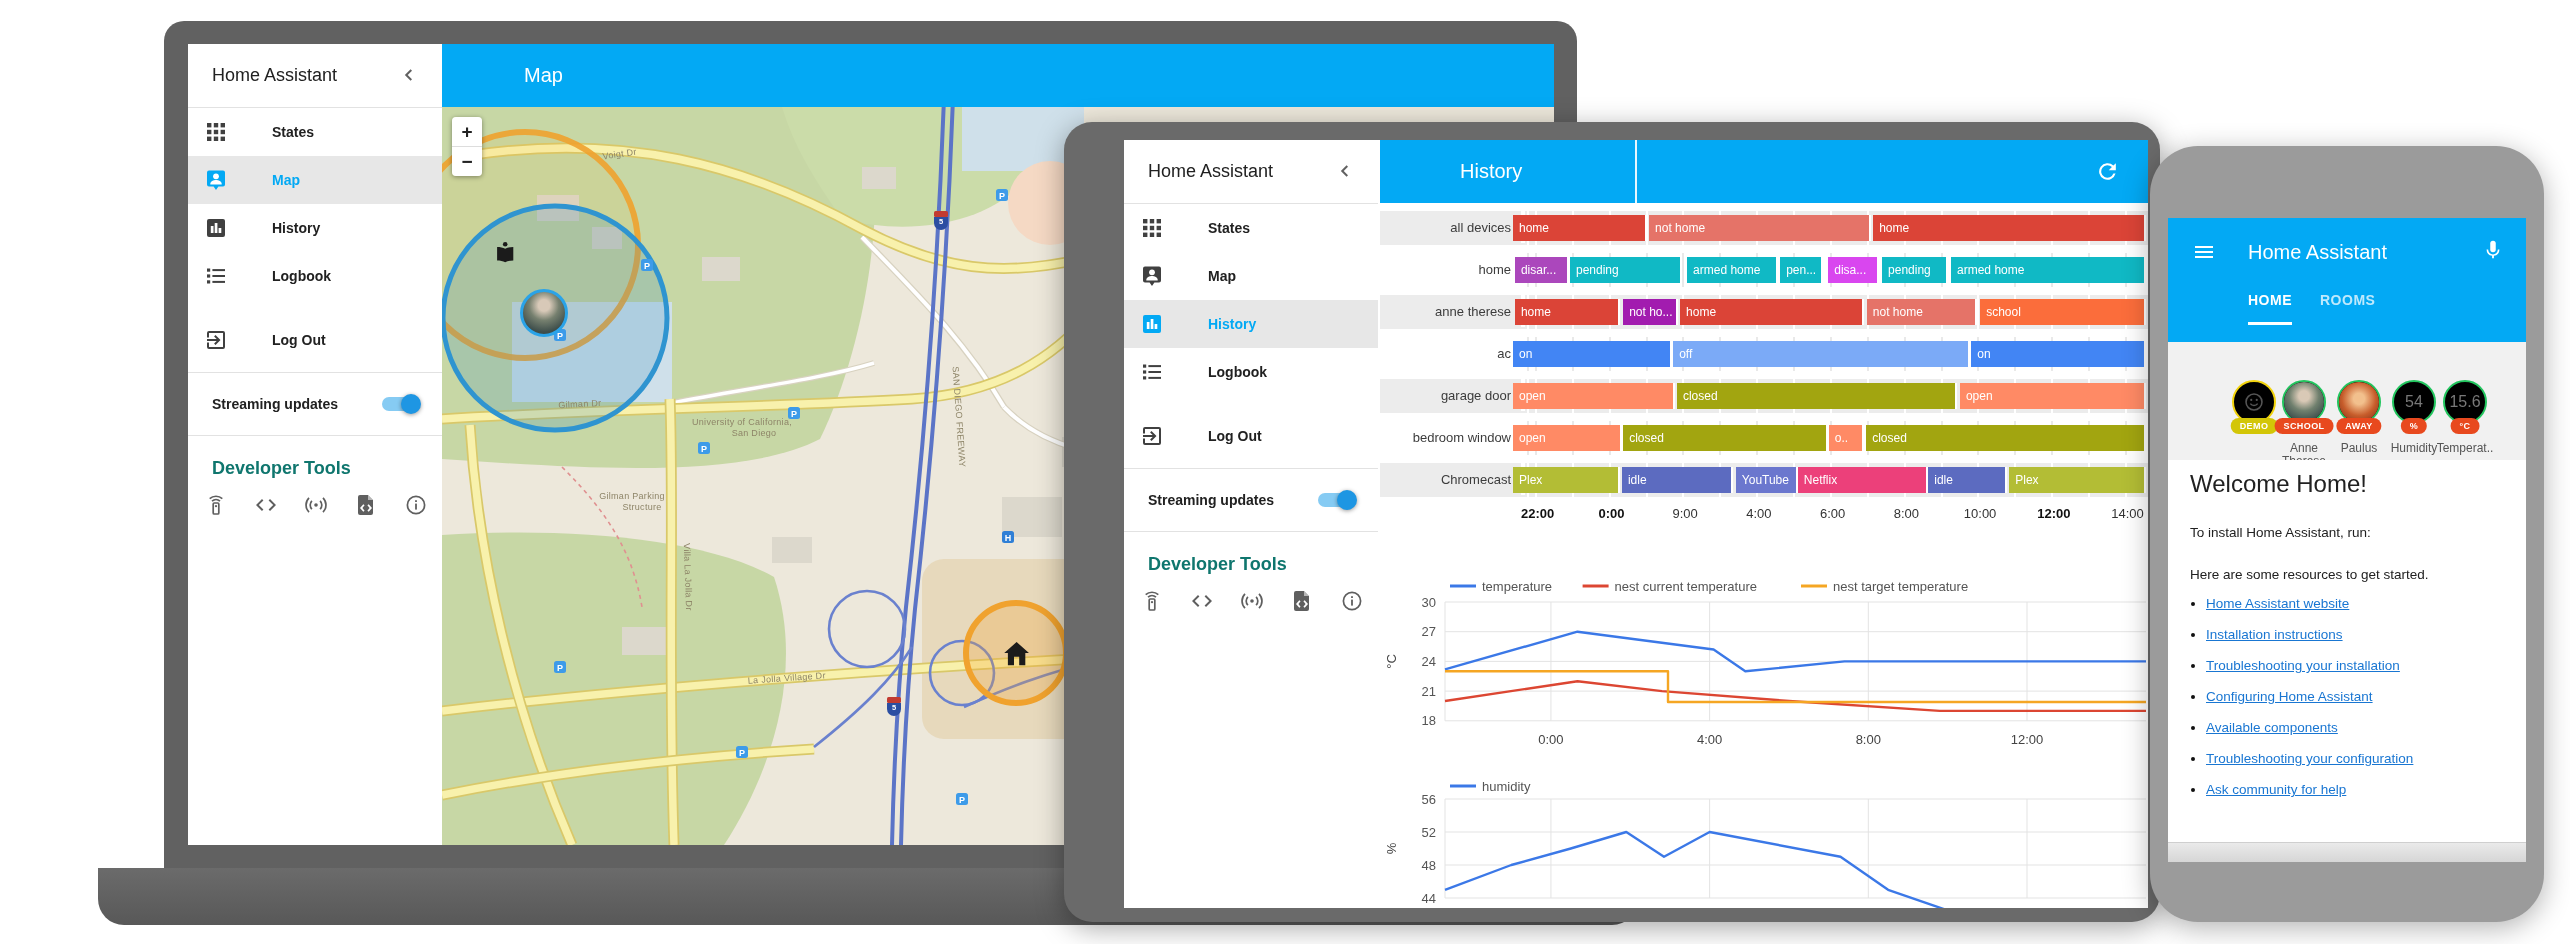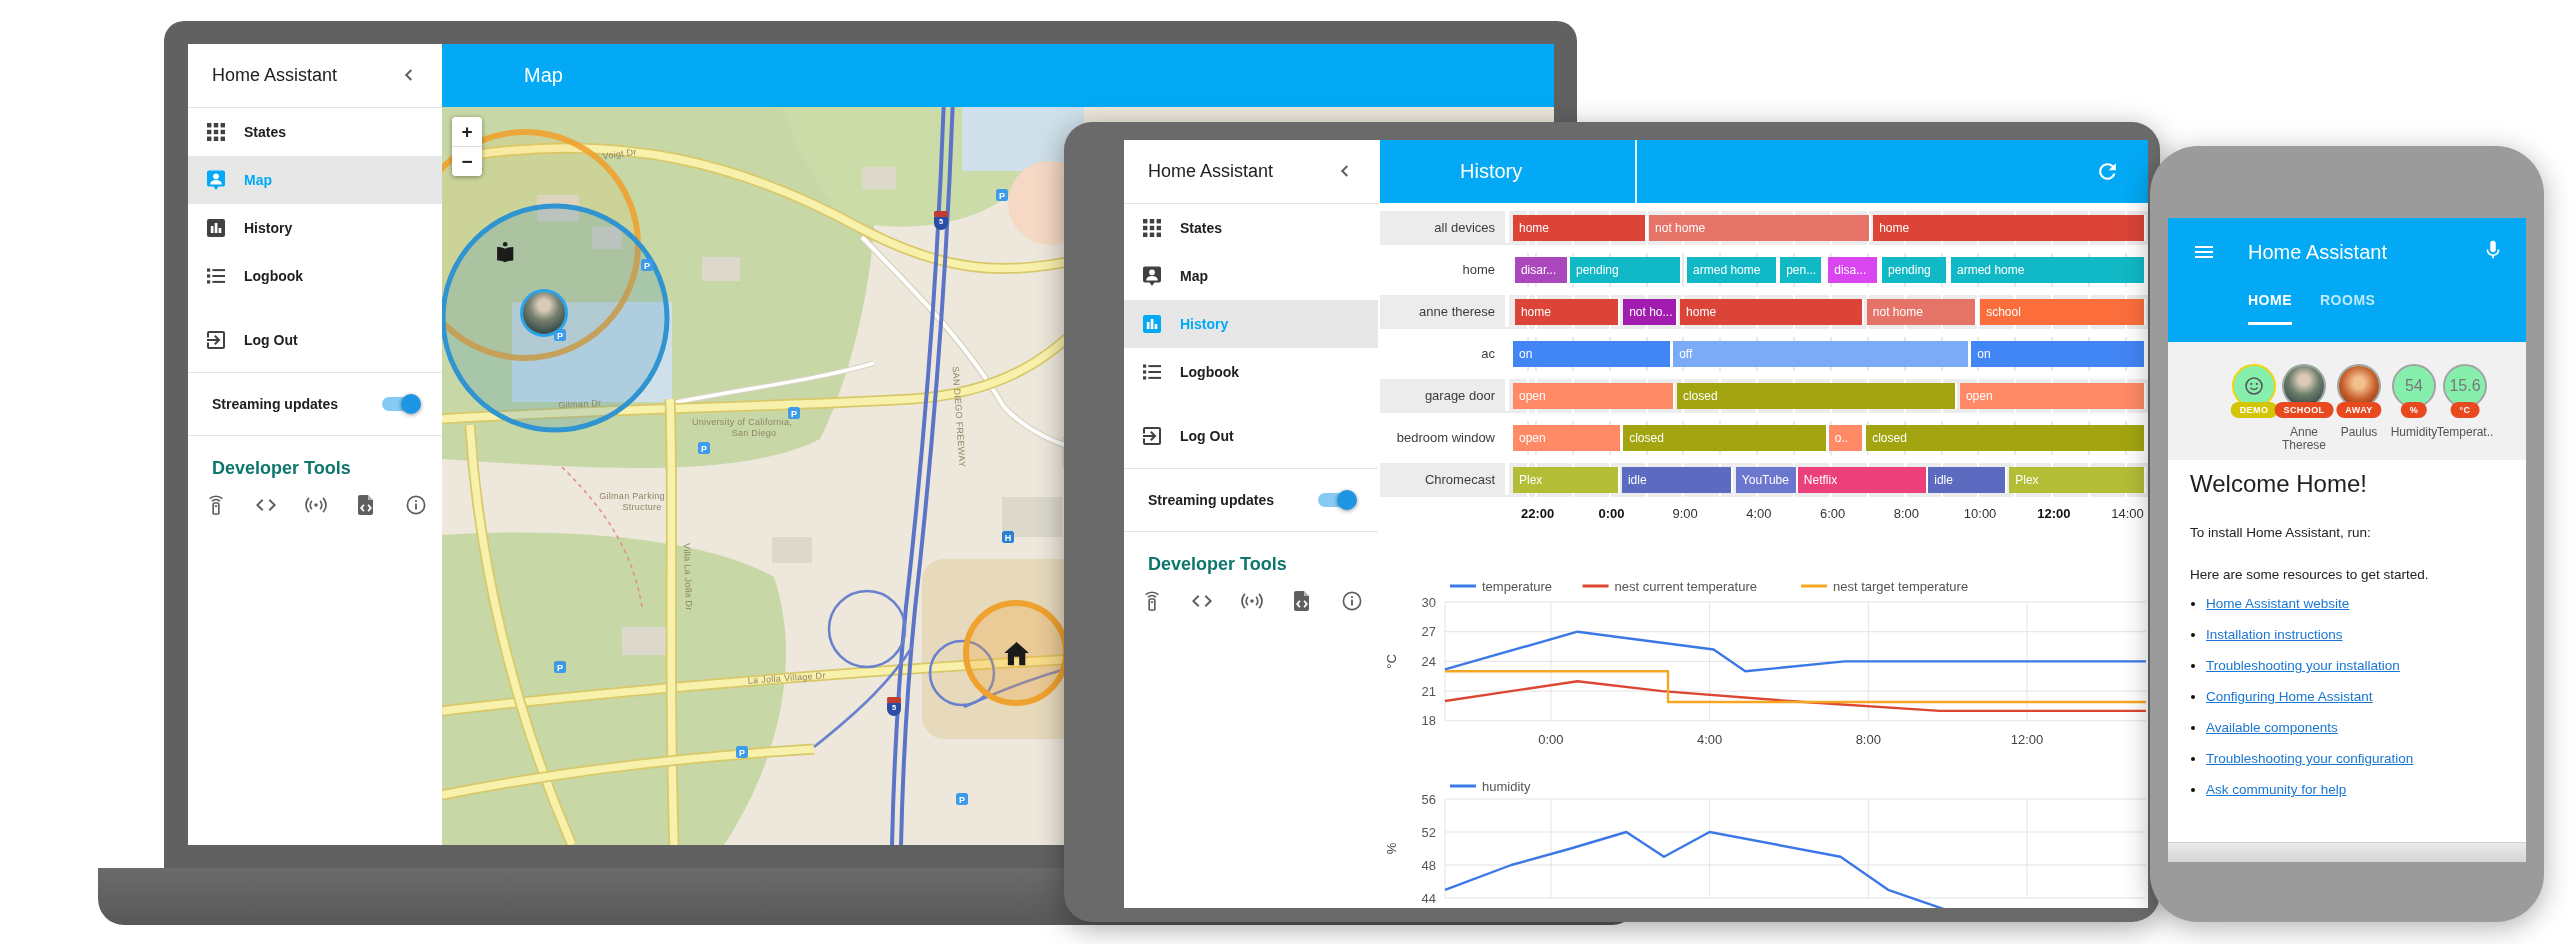--- a/index.html
+++ b/index.html
@@ -20,21 +20,21 @@
   
   .app-header{position:absolute;background:#03A9F4;color:#fff;}
   .app-header .title{position:absolute;left:80px;top:0;line-height:63px;font-size:20px;}
   .lap-header{left:254px;top:0;right:0;height:63px;}
   .lap-header .title{left:82px;}
 
   .sidebar{position:absolute;left:0;top:0;width:254px;bottom:0;background:#fff;z-index:5;}
   .side-head{position:relative;height:63px;border-bottom:1px solid #e2e2e2;}
   .side-title{position:absolute;left:24px;line-height:63px;font-size:18px;color:#212121;}
   .side-chev{position:absolute;right:22px;top:20px;width:22px;height:22px;color:#616161;}
-  .nav-item{height:48px;display:flex;align-items:center;padding-left:16px;gap:16px;cursor:pointer;}
+  .nav-item{height:48px;display:flex;align-items:center;padding-left:16px;gap:44px;cursor:pointer;}
   .nav-item .icon{width:24px;height:24px;color:#404040;}
   .nav-item .lbl{font-size:14px;color:#212121;font-weight:bold;}
   .nav-item.active{background:#e7e7e7;}
   .nav-item.active .icon,.nav-item.active .lbl{color:#03A9F4;}
   .nav-spacer{height:16px;}
   .side-div{height:1px;background:#e2e2e2;margin:8px 0;}
   .stream-row{display:flex;align-items:center;justify-content:space-between;height:46px;padding:0 24px 0 24px;}
   .stream-lbl{font-size:14px;font-weight:bold;color:#212121;}
   .toggle{position:relative;width:36px;height:14px;border-radius:7px;background:#86CBF3;}
   .toggle .knob{position:absolute;right:-3px;top:-3px;width:20px;height:20px;border-radius:50%;background:#1E96E3;box-shadow:0 1px 4px rgba(0,0,0,.4);}
@@ -51,42 +51,42 @@
   .map-avatar{position:absolute;left:78px;top:182px;width:48px;height:48px;border-radius:50%;border:3px solid #2AA3E8;background:radial-gradient(circle at 50% 32%,#d8c9b8 16%,#76806f 42%,#3e4e4b 75%);box-sizing:border-box;}
 
   
   .t-header{left:256px;top:0;right:0;height:63px;}
   .t-header .vdiv{position:absolute;left:255px;top:0;width:2px;height:63px;background:rgba(255,255,255,.9);}
   .t-header .refresh{position:absolute;right:28px;top:19px;width:25px;height:25px;color:#fff;cursor:pointer;}
   .hist-content{position:absolute;left:256px;top:63px;right:0;bottom:0;background:#fff;}
   .h-row{position:relative;height:42px;}
   .row-bg{position:absolute;left:0;right:0;top:4px;height:34px;}
   .row-grid{position:absolute;left:133px;right:0;top:4px;height:34px;}
-  .h-lbl{position:absolute;left:0;top:4px;width:115px;height:32px;line-height:34px;text-align:right;padding-right:10px;font-size:13px;color:#3c3c3c;border-right:4px solid #fff;z-index:2;}
+  .h-lbl{position:absolute;left:0;top:4px;width:115px;height:32px;line-height:34px;text-align:right;padding-right:10px;font-size:13px;color:#3c3c3c;border-right:4px solid #fff;z-index:2;padding-left:16px;}
   .seg-area{position:absolute;left:133px;top:8px;width:633px;height:26px;z-index:2;}
   .seg{position:absolute;top:0;height:26px;line-height:26px;color:#fff;font-size:12px;padding-left:6px;box-sizing:border-box;overflow:hidden;white-space:nowrap;border-right:2px solid #fff;}
   .time-axis{position:absolute;left:133px;top:299px;width:633px;height:26px;}
   .t-tick{position:absolute;top:4px;transform:translateX(-50%);font-size:13px;color:#111;}
   .t-tick.reg{font-weight:normal;color:#333;}
   .t-tick.b{font-weight:bold;}
   .chart-svg{position:absolute;left:0;width:768px;overflow:hidden;}
   #chart-temp{top:353px;height:202px;}
   #chart-hum{top:572px;height:133px;}
 
   
   .p-header{position:absolute;left:0;top:0;right:0;height:124px;background:#03A9F4;color:#fff;}
   .p-menu{position:absolute;left:24px;top:22px;width:24px;height:24px;color:#fff;cursor:pointer;}
   .p-title{position:absolute;left:80px;top:0;line-height:68px;font-size:20px;}
   .p-mic{position:absolute;right:22px;top:21px;width:22px;height:22px;color:#fff;cursor:pointer;}
   .p-tabs{position:absolute;left:80px;top:74px;display:flex;gap:28px;}
   .p-tab{font-size:14px;font-weight:bold;letter-spacing:.5px;color:rgba(255,255,255,.75);padding-bottom:14px;cursor:pointer;}
   .p-tab.active{color:#fff;border-bottom:3px solid #fff;}
   .badge-strip{position:absolute;left:0;top:124px;right:0;height:118px;background:#f1f1f1;}
   .badge{position:absolute;width:70px;text-align:center;}
-  .b-circle{position:relative;margin:0 auto;width:44px;height:44px;border-radius:50%;background:#86efac;border:2px solid #a3a3a3;box-sizing:border-box;}
+  .b-circle{position:relative;margin:16px auto;width:44px;height:44px;border-radius:50%;background:#000000;border:2px solid #22c55e;box-sizing:border-box;}
   .b-circle.yellow{border-color:#F2D30C;}
   .b-circle .b-ic{position:absolute;left:9px;top:9px;width:22px;height:22px;color:#555;}
   .b-val{line-height:40px;font-size:16px;color:#787878;}
   .b-av{position:absolute;inset:0;border-radius:50%;}
   .b-av.anne{background:radial-gradient(circle at 50% 35%,#d9c9b6 16%,#70806e 45%,#3c4e4c 78%);}
   .b-av.paulus{background:radial-gradient(circle at 50% 42%,#f2c08d 18%,#c75d2b 55%,#8e3a1e 85%);}
   .b-pill{position:absolute;left:50%;transform:translateX(-50%);top:36px;background:#E8491E;color:#fff;font-size:9px;font-weight:bold;letter-spacing:.4px;padding:3px 9px;border-radius:9px;white-space:nowrap;}
   .b-pill.yellow{background:#D3C607;}
   .b-name{margin-top:18px;font-size:12px;color:#555;line-height:13px;}
   .phone-content{position:absolute;left:0;top:242px;right:0;bottom:19px;background:#fff;padding:10px 0 0 22px;box-sizing:border-box;}

